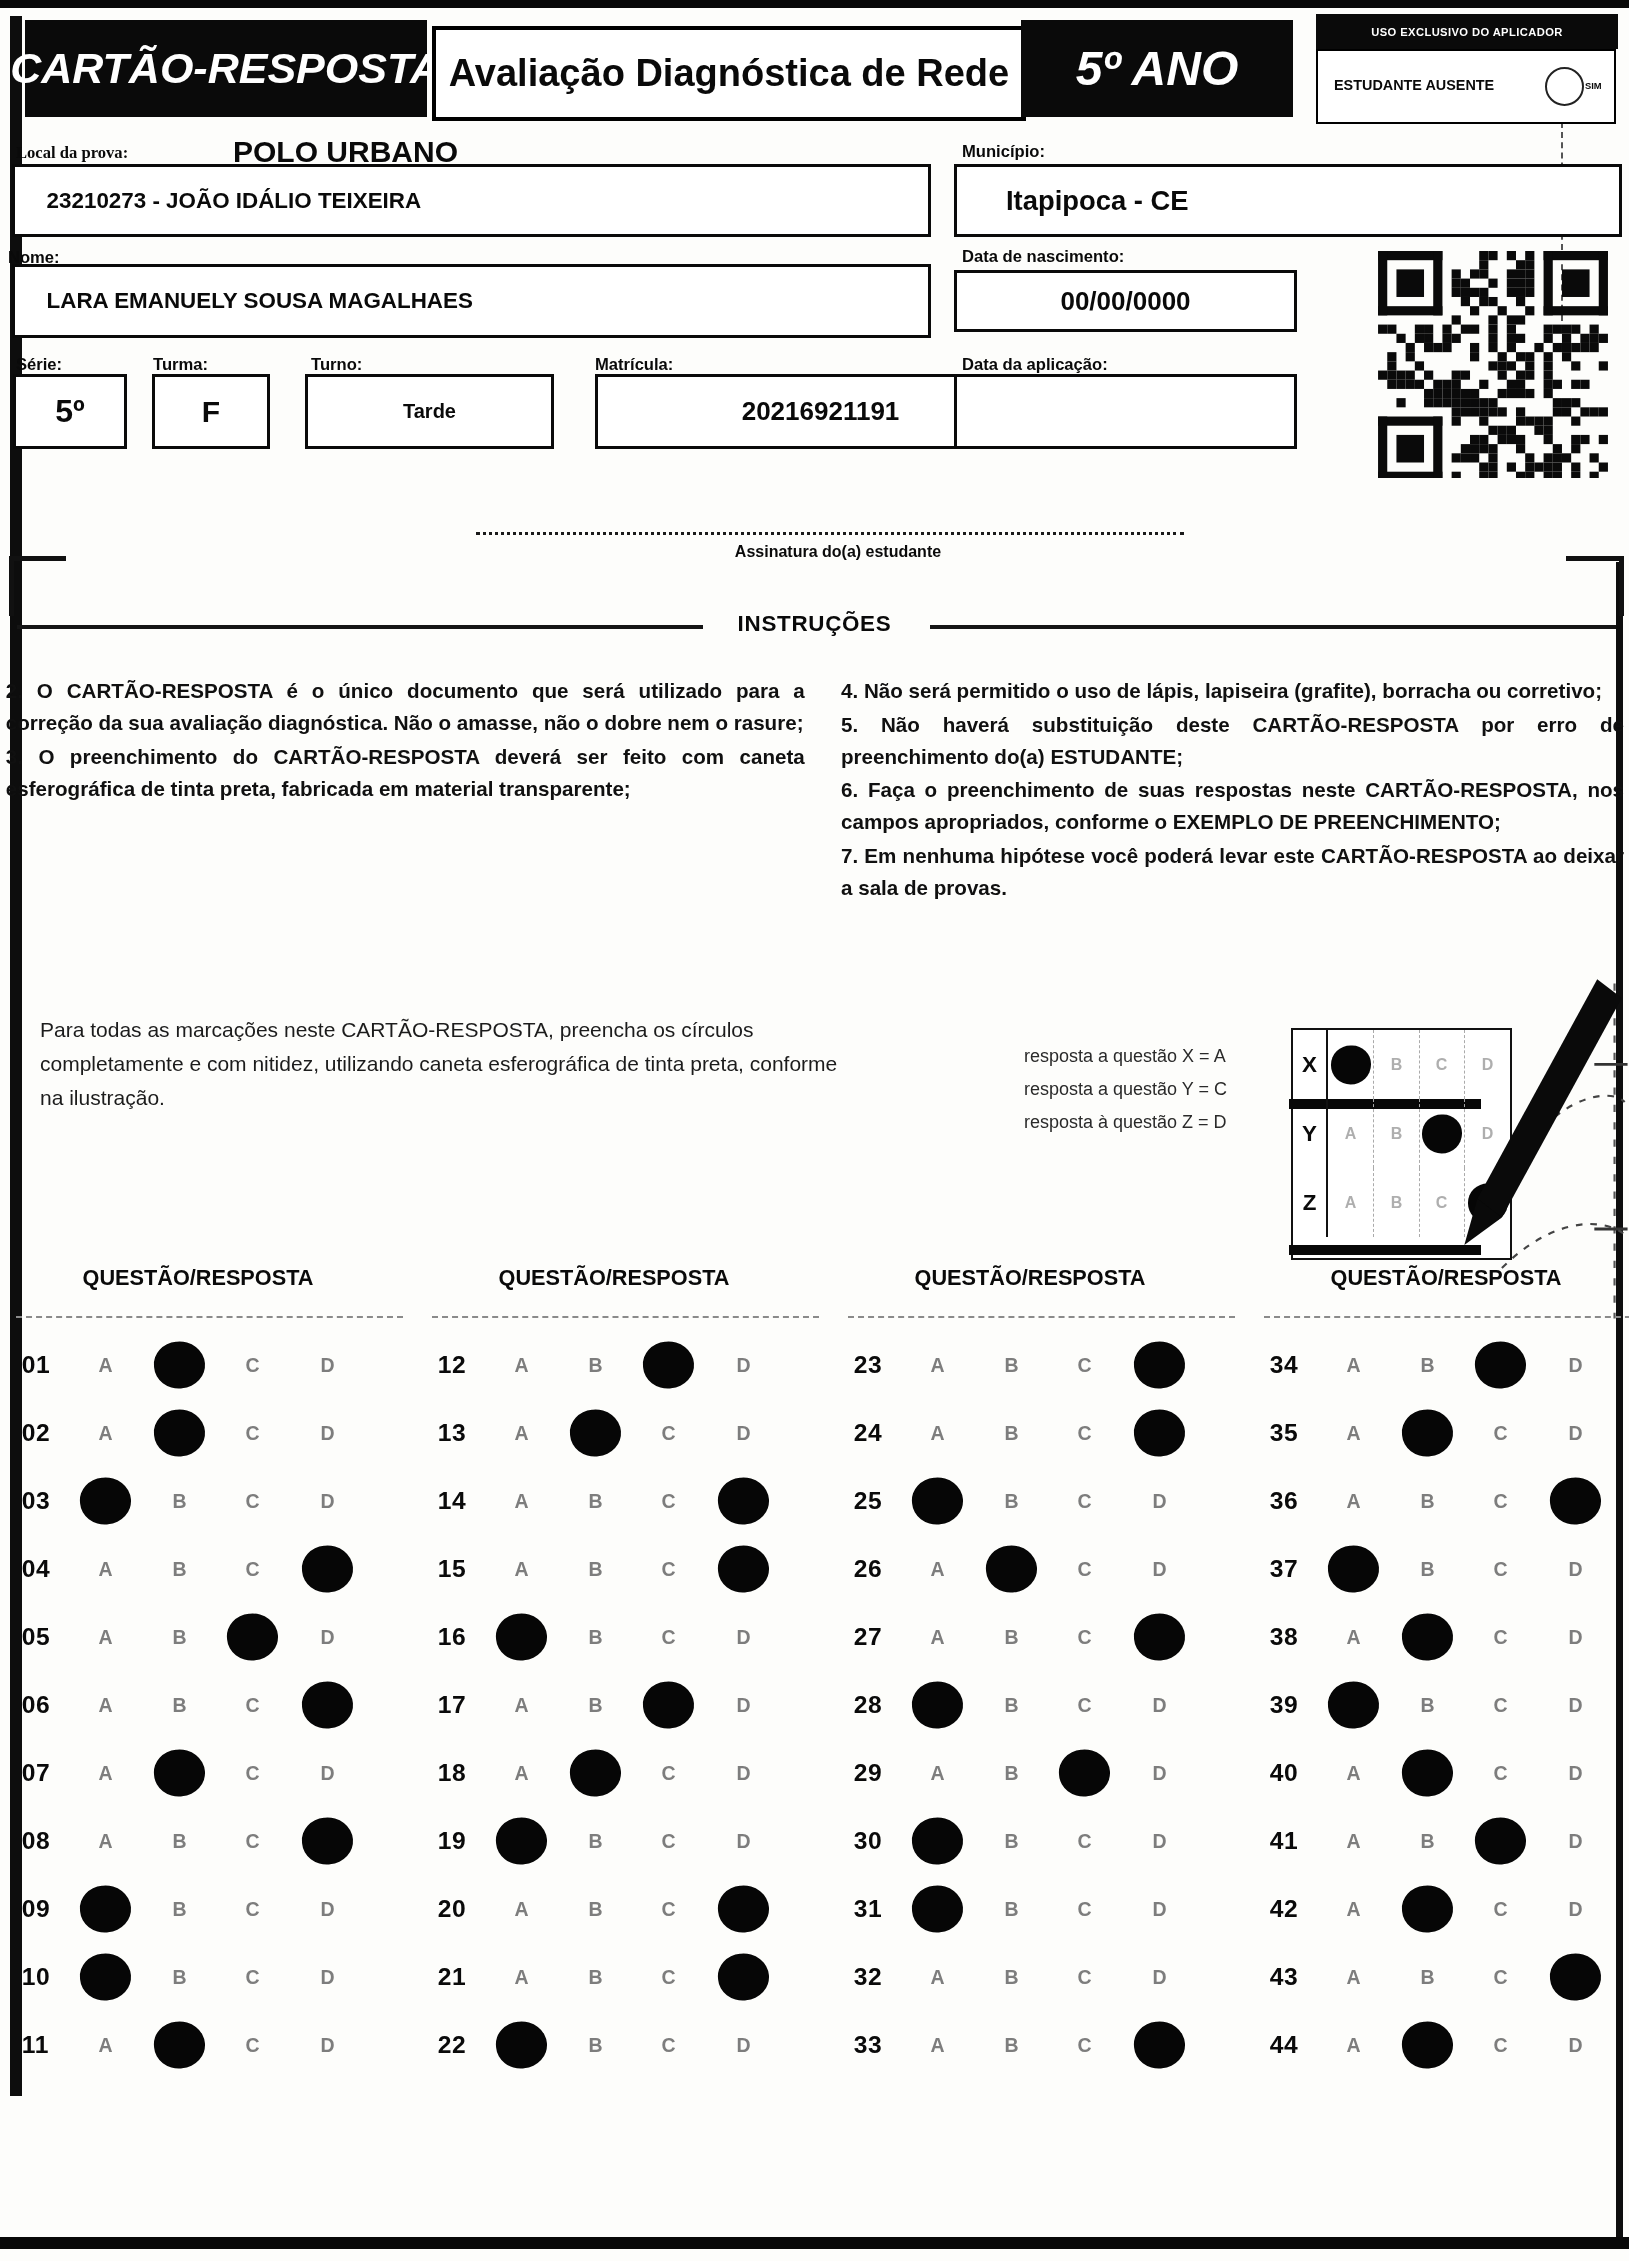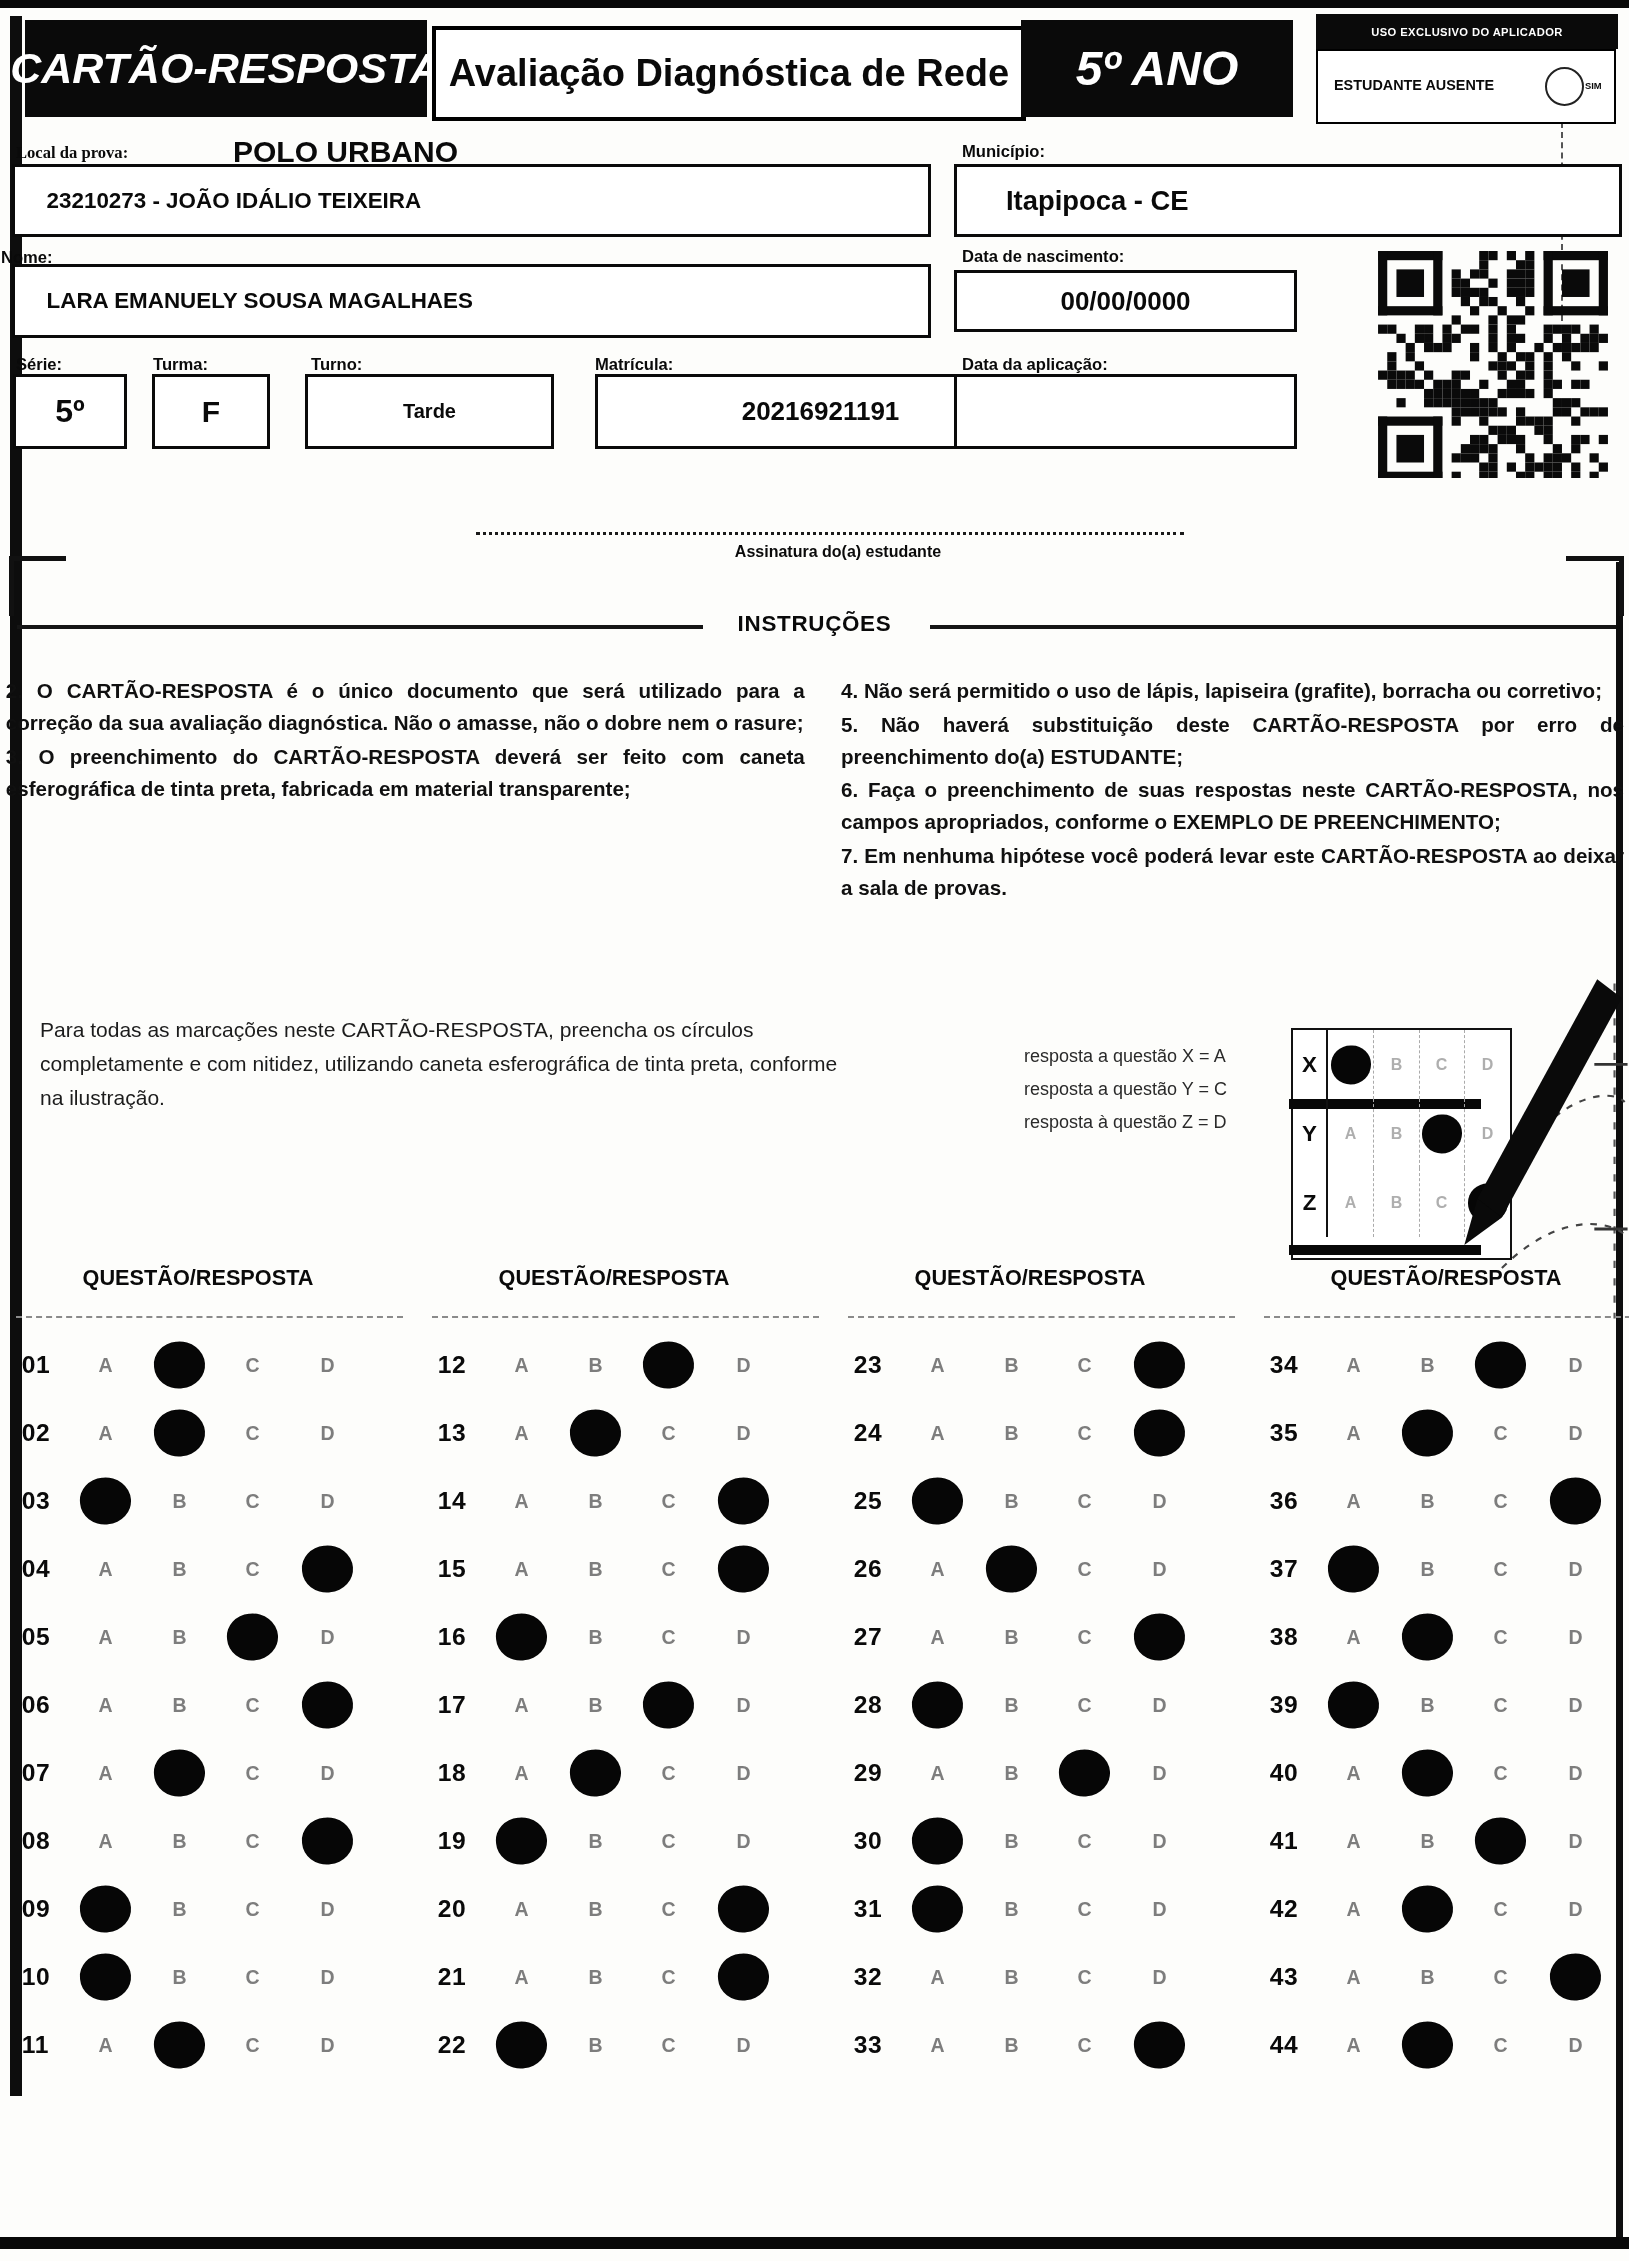--- a/index.html
+++ b/index.html
@@ -97,21 +97,21 @@
 <span class="abs polo" style="left:233px;top:126px;margin-top:9px;">POLO URBANO</span>
 <div class="abs fbox" style="left:11.6px;top:164px;width:913px;height:67px;">
   <span class="fval" style="font-size:22.4px;padding-left:32px;">23210273 - JOÃO IDÁLIO TEIXEIRA</span>
 </div>
 
 <span class="abs flabel" style="left:962px;top:142px;">Município:</span>
 <div class="abs fbox" style="left:954px;top:164px;width:662px;height:67px;">
   <span class="fval" style="font-size:27.4px;padding-left:49px;">Itapipoca - CE</span>
 </div>
 
-<span class="abs flabel" style="left:1px;top:248px;">Nome:</span>
+<span class="abs flabel" style="left:8px;top:248px;">Nome:</span>
 <div class="abs fbox" style="left:11.6px;top:264px;width:913px;height:68px;">
   <span class="fval" style="font-size:22.4px;padding-left:32px;">LARA EMANUELY SOUSA MAGALHAES</span>
 </div>
 
 <span class="abs flabel" style="left:962px;top:247px;">Data de nascimento:</span>
 <div class="abs fbox center" style="left:954px;top:270px;width:337px;height:56px;text-align:right;">
   <span class="fval" style="font-size:26px;">00/00/0000</span>
 </div>
 
 <svg class="abs" style="left:1378px;top:251px;" width="230" height="227" viewBox="0 0 318 314" id="qr-svg">

